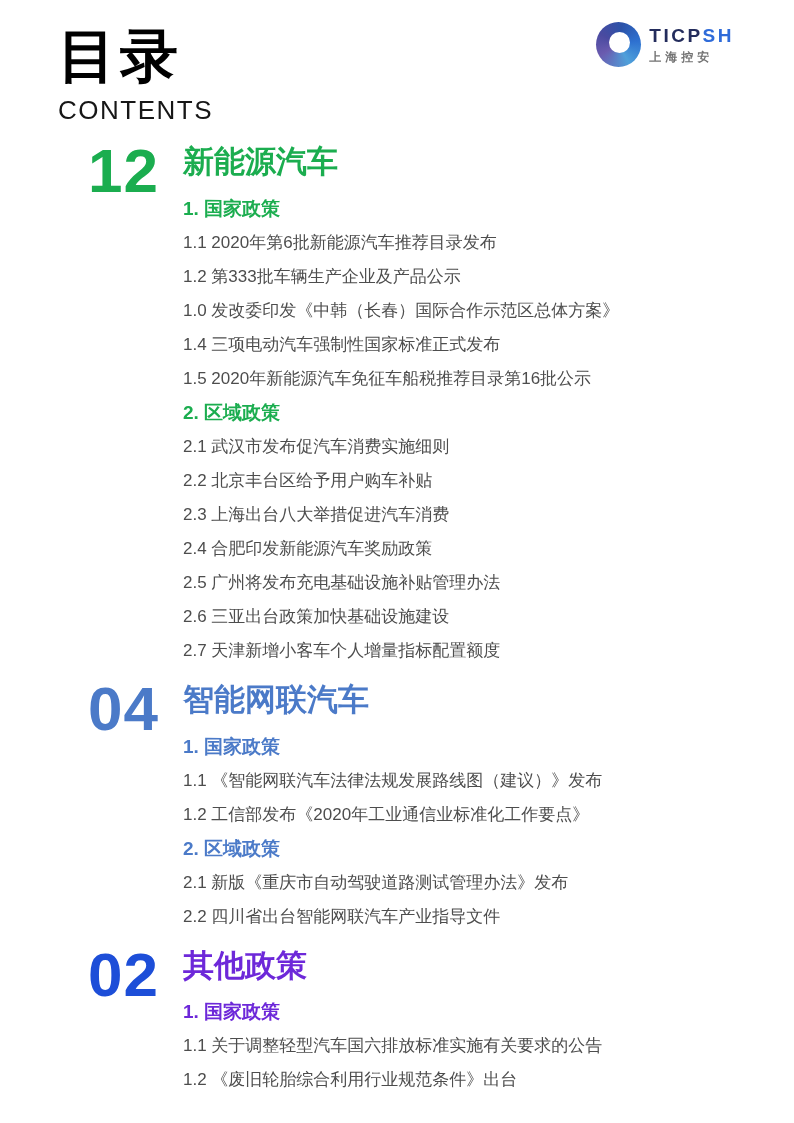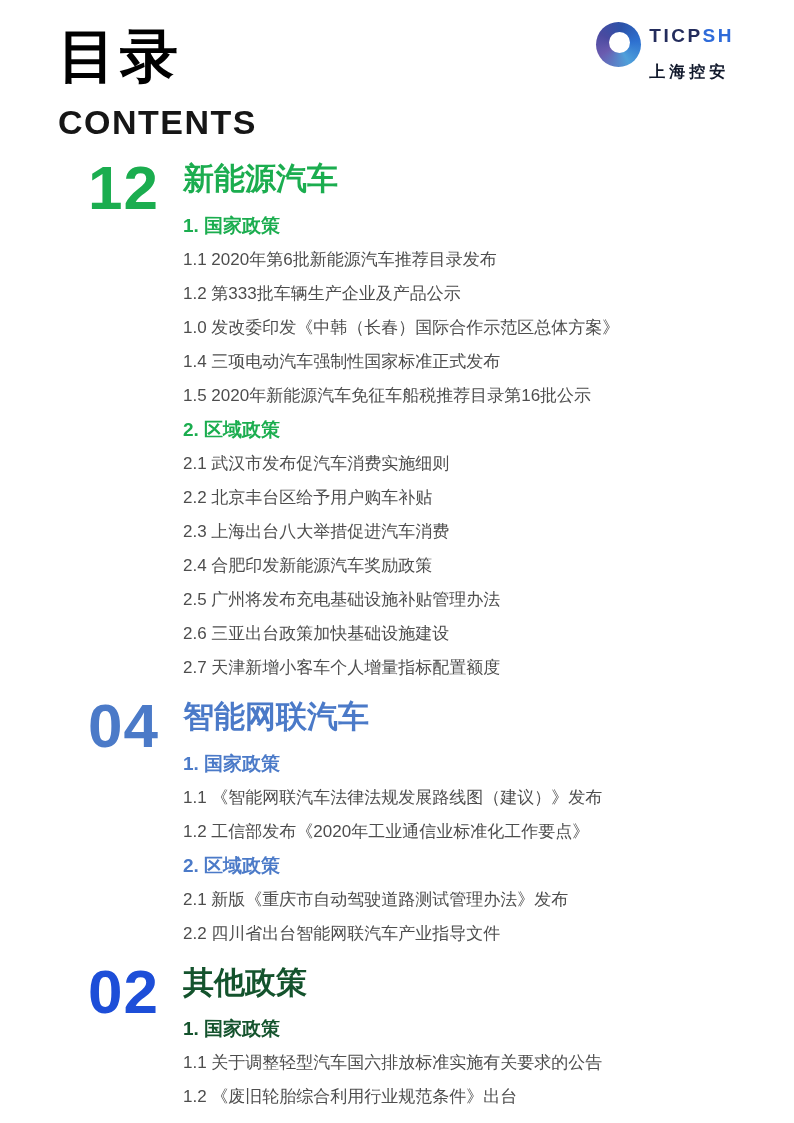--- a/index.html
+++ b/index.html
@@ -15,55 +15,55 @@
   
   .header {
     display: flex; justify-content: space-between; align-items: flex-start;
     padding: 26px 60px 0 58px;
   }
   .title-cn {
     font-size: 58px; line-height: 1.05; font-weight: 900;
     color: #000; letter-spacing: 4px; margin: 0;
   }
   .title-en {
-    font-size: 34px; line-height: 1.1; font-weight: 700;
-    color: #161616; letter-spacing: 1.5px; margin-top: 17px;
+    font-size: 26px; line-height: 1.1; font-weight: 400;
+    color: #161616; letter-spacing: 1.5px; margin-top: 9px;
   }
   .logo { display: flex; align-items: flex-start; gap: 8px; margin-top: -4px; }
   .logo-icon {
     width: 45px; height: 45px; border-radius: 50%;
     background: conic-gradient(from 150deg,
       #4fa0da, #6a5baf 90deg, #4a4aa0 150deg, #2b52a8 220deg, #2e71d0 290deg, #4fa0da 360deg);
     position: relative; flex: 0 0 45px;
   }
   .logo-icon::after {
     content: ""; position: absolute; width: 21px; height: 21px;
     background: #fff; border-radius: 50%; top: 10px; left: 13px;
   }
   .logo-text { display: flex; flex-direction: column; margin-top: 4px; }
   .brand-line { font-size: 19px; font-weight: 700; letter-spacing: 2.5px; color: #232c5c; line-height: 1.1; }
   .brand-accent { color: #2f6bd9; text-align: center; }
-  .brand-sub { font-size: 16px; font-weight: 700; letter-spacing: 4px; color: #0f172a; margin-top: 15px; }
+  .brand-sub { font-size: 12px; font-weight: 700; letter-spacing: 4px; color: #737373; margin-top: 2px; }
 
   
   .toc { padding: 18px 40px 0 88px; }
   .toc-section { display: flex; margin-bottom: 12px; }
   .sec-num {
     flex: 0 0 95px; width: 95px;
     font-size: 62px; font-weight: 700; line-height: 0.95; letter-spacing: 1px;
   }
   .sec-body { flex: 1; min-width: 0; }
   .sec-title { font-size: 31px; font-weight: 700; margin: 2px 0 12px 0; line-height: 1.15; }
   .group-label { font-size: 19px; font-weight: 700; line-height: 34px; }
   .toc-item { font-size: 17px; line-height: 34px; color: #4d4d4d; }
 
   .sec--green .sec-num, .sec--green .sec-title, .sec--green .group-label { color: #1bad4f; }
   .sec--blue  .sec-num, .sec--blue  .sec-title, .sec--blue  .group-label { color: #4b7ac8; }
   .sec--dark  .sec-num { color: #1d4ed8; }
-  .sec--dark  .sec-title, .sec--dark .group-label { color: #14532d; }
+  .sec--dark  .sec-title, .sec--dark .group-label { color: #6d28d9; }
 </style>
 </head>
 <body>
 
 <div class="page">
 
   <div class="header">
     <div>
       <h1 class="title-cn">目录</h1>
       <div class="title-en">CONTENTS</div>

